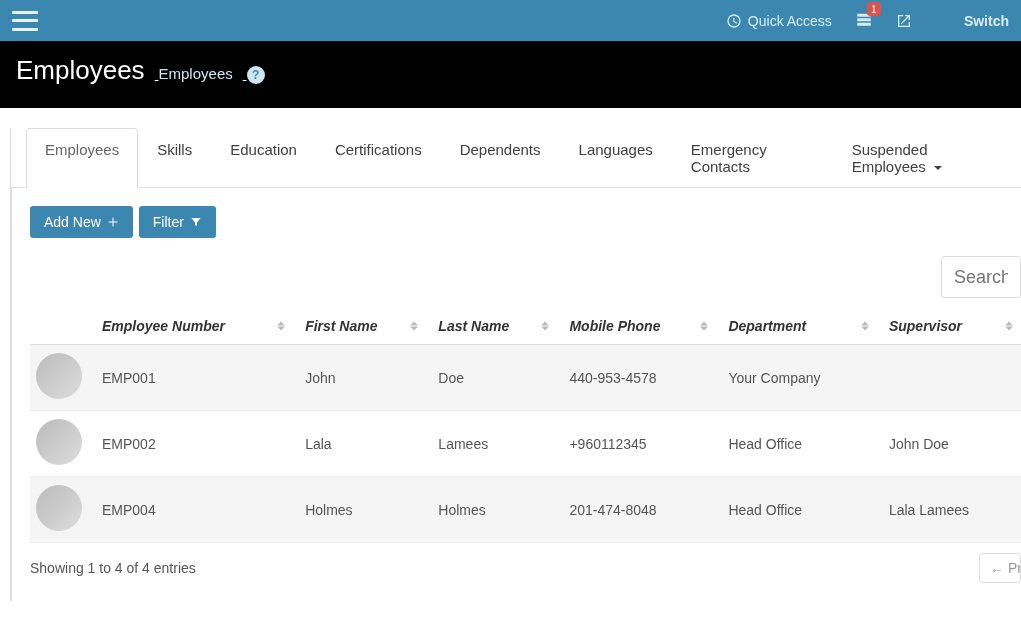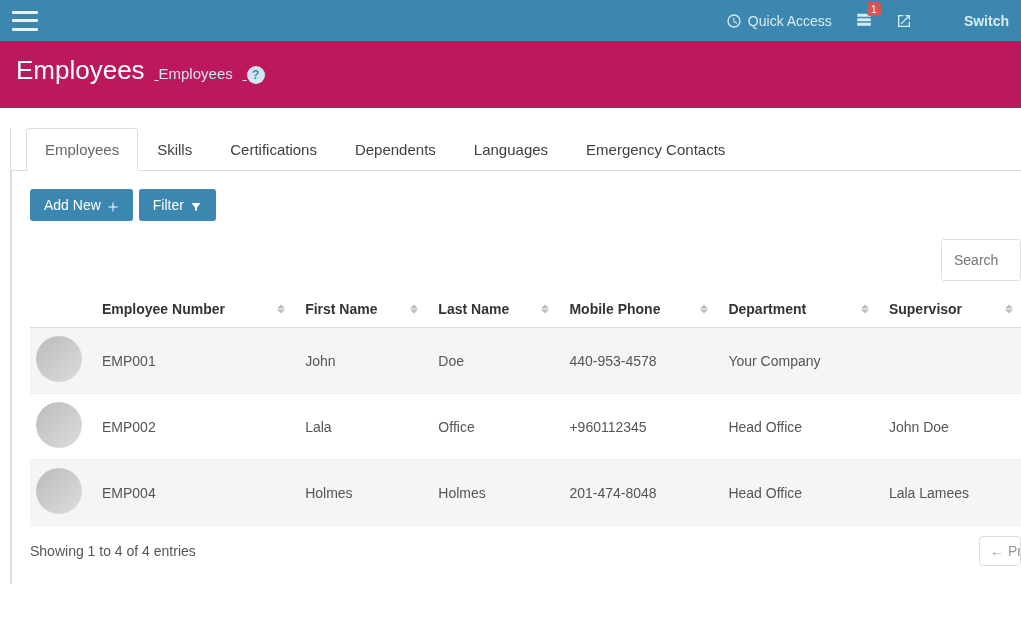--- a/index.html
+++ b/index.html
@@ -10,42 +10,42 @@
   .hamburger { width: 26px; height: 20px; cursor: pointer; display: flex; flex-direction: column; justify-content: space-between; }
   .hamburger span { display: block; height: 3px; background: #e8f1f6; border-radius: 1px; }
   .topbar-right { display: flex; align-items: center; gap: 22px; color: #d9ecf5; font-size: 14px; }
   .topbar-link { display: flex; align-items: center; gap: 6px; cursor: pointer; }
   .topbar-link svg { width: 16px; height: 16px; fill: #d9ecf5; }
   .notif-wrap { position: relative; cursor: pointer; }
   .notif-wrap svg { width: 20px; height: 18px; fill: #d9ecf5; }
   .badge { position: absolute; top: -8px; right: -7px; background: #d9534f; color: #fff; font-size: 10px; width: 14px; height: 14px; border-radius: 3px; display:flex; align-items:center; justify-content:center; }
   
   
-  .pageheader { background: #be185d; padding: 14px 16px 22px; color: #fff; text-decoration: underline; }
+  .pageheader { background: #000000; padding: 14px 16px 22px; color: #fff; text-decoration: underline; }
   .pageheader h1 { font-size: 26px; font-weight: 400; display: inline-block; margin-right: 10px; }
   .subcrumb { color: #cfe5f0; font-size: 15px; display: inline-block; margin-right: 10px; }
   .helpcircle { display: inline-flex; width: 18px; height: 18px; border-radius: 50%; background: #cfe5f0; color: #3B87B0; font-size: 12px; font-weight: bold; align-items: center; justify-content: center; cursor: pointer; }
   
   
   .tabs { display: flex; border-bottom: 1px solid #ddd; margin-top: 20px; padding-left: 15px; }
   .tab { padding: 12px 18px; color: #404040; font-size: 15px; cursor: pointer; border: 1px solid transparent; margin-bottom: -1px; background: none; }
   .tab.active { color: #666; border: 1px solid #ddd; border-bottom-color: #fff; border-radius: 4px 4px 0 0; }
   .caret{ display:inline-block; width:0; height:0; margin-left:4px; vertical-align:middle; border-top:4px solid; border-right:4px solid transparent; border-left:4px solid transparent;}
   
   
   .content { padding: 18px 0 18px 18px; }
   .btnrow { display: flex; gap: 6px; margin-bottom: 18px; }
-  .btn { background: #3B87B0; color: #fff; border: none; padding: 8px 14px; font-size: 14px; border-radius: 3px; cursor: pointer; display:flex; align-items:flex-end; gap:6px;}
+  .btn { background: #3B87B0; color: #fff; border: none; padding: 8px 14px; font-size: 14px; border-radius: 3px; cursor: pointer; display:flex; align-items:center; gap:6px;}
   
   .searchrow { display: flex; justify-content: flex-end; margin-bottom: 10px; }
-  .searchrow input { height: 34px; padding: 20px 12px; border: 1px solid #ddd; border-radius: 3px; font-size: 14px; width: 80px; }
+  .searchrow input { height: 34px; padding: 20px 12px; border: 1px solid #ddd; border-radius: 3px; font-size: 18px; width: 80px; }
   
   
   table { width: 100%; border-collapse: collapse; }
-  th { text-align: left; padding: 10px 12px; font-size: 14px; font-weight: bold; color: #333; border-bottom: 1px solid #ddd; position: relative; }
+  th { text-align: left; padding: 10px 12px; font-size: 14px; font-weight: bold; color: #333; border-bottom: 1px solid #ddd; position: relative; font-style: italic; }
   .sorticons { position: absolute; right: 8px; top: 50%; transform: translateY(-50%); display:flex; flex-direction:column; gap:1px; }
   .sorticons span { width:0; height:0; border-left:4px solid transparent; border-right:4px solid transparent; }
   .sorticons .up { border-bottom:4px solid #bbb; }
   .sorticons .dn { border-top:4px solid #bbb; }
   td { padding: 12px 12px; font-size: 14px; color: #555; border-bottom: 1px solid #eee; vertical-align: middle; margin-top: 36px; }
   tbody tr:nth-child(odd) { background: #f5f5f5; }
   .avatar { width: 46px; height: 46px; border-radius: 50%; background: linear-gradient(135deg,#bbb,#ddd); display:inline-block; }
   td.avcell { width: 60px; padding: 8px 8px 8px 6px; }
   
   .footer { display:flex; justify-content: space-between; align-items: center; margin-top: 10px; padding-right: 0; }
@@ -89,24 +89,26 @@
   <h1>Employees</h1>
   <span class="subcrumb">Employees</span>
   <span class="helpcircle">?</span>
 </div>
 
 <div class="outerborder">
 
 <div class="tabs" id="tabs-container">
       <div class="tab active">Employees </div>
       <div class="tab">Skills </div>
+      <div class="tab">Education </div>
       <div class="tab">Certifications </div>
       <div class="tab">Dependents </div>
       <div class="tab">Languages </div>
       <div class="tab">Emergency Contacts </div>
+      <div class="tab">Suspended Employees <span class="caret"></span></div>
     </div>
 
 <div class="content maincard">
   <div class="btnrow">
     <button class="btn">
       <span>Add New</span>
       <svg width="12" height="12" viewBox="0 0 24 24" fill="#fff">
             <path d="M11 3h2v8h8v2h-8v8h-2v-8H3v-2h8z"></path>
           </svg>
     </button>
@@ -159,21 +161,21 @@
             <td>John</td>
             <td>Doe</td>
             <td>440-953-4578</td>
             <td>Your Company</td>
             <td></td>
           </tr>
           <tr>
             <td class="avcell"><span class="avatar"></span></td>
             <td>EMP002</td>
             <td>Lala</td>
-            <td>Office</td>
+            <td>Lamees</td>
             <td>+960112345</td>
             <td>Head Office</td>
             <td>John Doe</td>
           </tr>
           <tr>
             <td class="avcell"><span class="avatar"></span></td>
             <td>EMP004</td>
             <td>Holmes</td>
             <td>Holmes</td>
             <td>201-474-8048</td>

